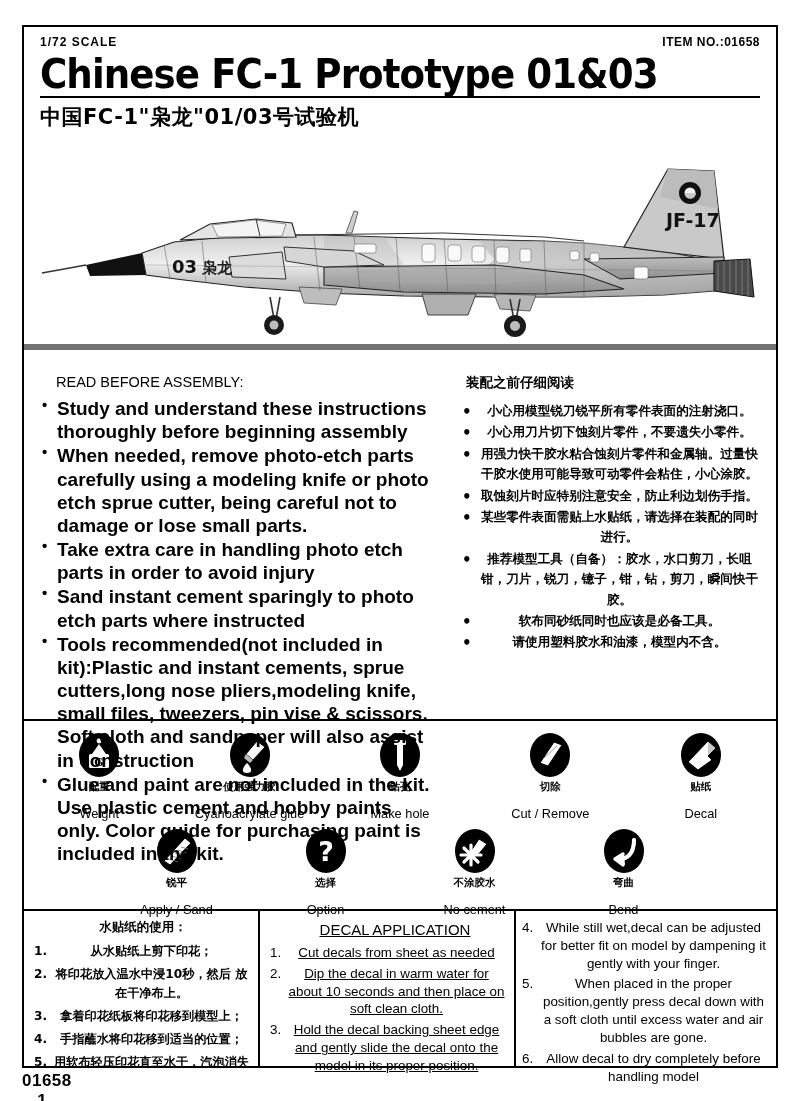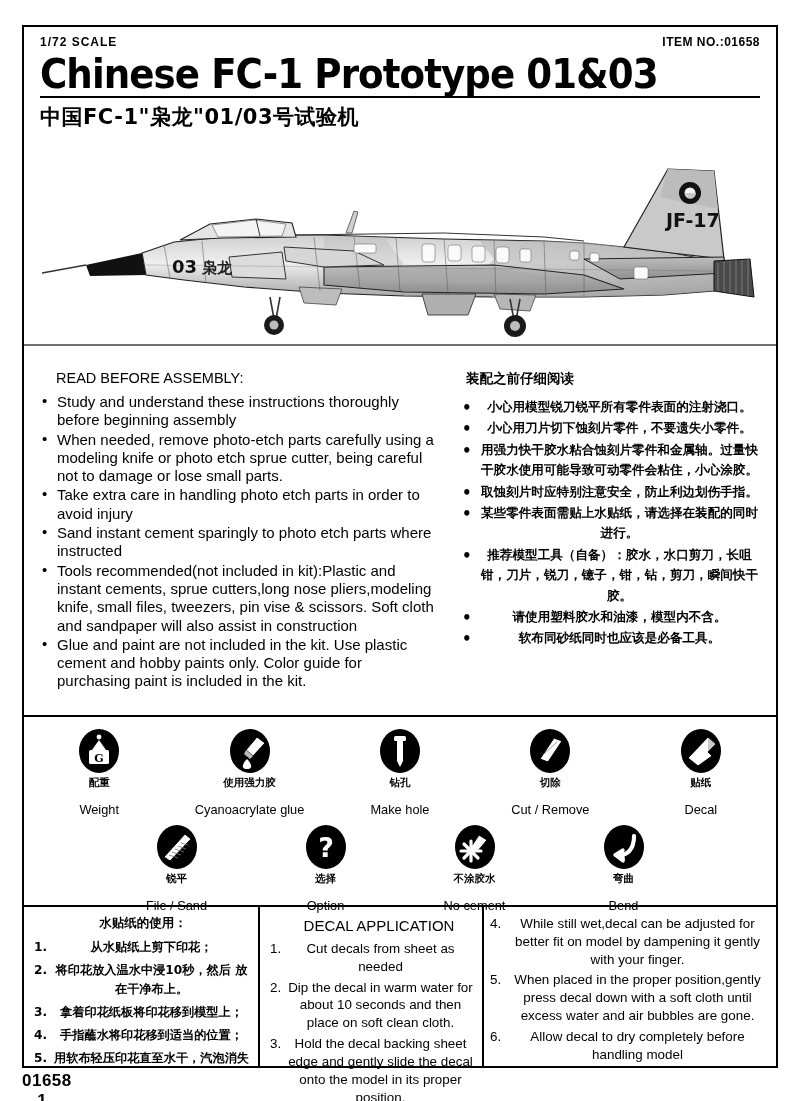--- a/index.html
+++ b/index.html
@@ -61,21 +61,21 @@
     font-weight: bold;
     font-size: 21px;
     letter-spacing: 0.5px;
     margin-bottom: 4px;
   }
 
   
   .aircraft-panel {
     position: relative;
     height: 205px;
-    border-bottom: 2px solid #737373;
+    border-bottom: 6px solid #737373;
     overflow: hidden;
   }
   .aircraft-panel svg { display: block; }
 
   
   .instructions {
     display: flex;
     border-bottom: 2px solid #000;
     padding: 22px 0 8px 0;
     flex: 0 0 auto;
@@ -113,22 +113,23 @@
     margin-bottom: 1px;
   }
   ul.bullets li::before {
     content: "\2022";
     position: absolute;
     left: 0;
     top: -1px;
     font-size: 15px;
   }
   .col-en li {
-    font-size: 15px;
+    font-size: 19px;
     line-height: 1.22;
+    font-weight: bold;
   }
   .col-cn li {
     font-family: "DejaVu Sans", sans-serif;
     font-size: 12.6px;
     font-weight: bold;
     line-height: 1.62;
     margin-bottom: 5px;
     text-align: center;
   }
   .col-cn li::before { top: 0px; }
@@ -175,21 +176,21 @@
     display: flex;
     flex: 1;
     min-height: 0;
     text-align: center;
   }
   .decal-col {
     box-sizing: border-box;
     padding: 8px 8px 6px 10px;
   }
   .decal-col.c1 { width: 236px; border-right: 2px solid #000; }
-  .decal-col.c2 { width: 224px; border-right: 2px solid #000; }
+  .decal-col.c2 { width: 256px; border-right: 2px solid #000; text-decoration: underline; }
   .decal-col.c3 { flex: 1; }
 
   .decal-title-cn {
     font-family: "DejaVu Sans", sans-serif;
     font-size: 12.5px;
     font-weight: bold;
     margin: 0 0 6px 2px;
   }
   .decal-title-en {
     font-size: 15px;
@@ -386,22 +387,22 @@
     </div>
     <div class="col-cn">
       <div class="block-title-cn">装配之前仔细阅读</div>
       <ul class="bullets">
         <li>小心用模型锐刀锐平所有零件表面的注射浇口。</li>
         <li>小心用刀片切下蚀刻片零件，不要遗失小零件。</li>
         <li>用强力快干胶水粘合蚀刻片零件和金属轴。过量快干胶水使用可能导致可动零件会粘住，小心涂胶。</li>
         <li>取蚀刻片时应特别注意安全，防止利边划伤手指。</li>
         <li>某些零件表面需贴上水贴纸，请选择在装配的同时进行。</li>
         <li>推荐模型工具（自备）：胶水，水口剪刀，长咀钳，刀片，锐刀，镱子，钳，钻，剪刀，瞬间快干胶。</li>
+        <li>软布同砂纸同时也应该是必备工具。</li>
         <li>请使用塑料胶水和油漆，模型内不含。</li>
-        <li>软布同砂纸同时也应该是必备工具。</li>
       </ul>
     </div>
   </div>
 
   <div class="icons-section">
 
     <div class="icon-row row1">
 
       <div class="icon-cell">
         <div class="icon-glyph">
@@ -479,21 +480,21 @@
             <g stroke="#777" stroke-width="0.8">
               <line x1="15" y1="31" x2="24" y2="34"></line>
               <line x1="18" y1="28" x2="27" y2="31"></line>
               <line x1="21" y1="25" x2="30" y2="28"></line>
               <line x1="24" y1="22" x2="32" y2="25"></line>
               <line x1="27" y1="19" x2="34" y2="21"></line>
             </g>
           </svg>
         </div>
         <div class="icon-cn">锐平</div>
-        <div class="icon-en">File / Sand</div>
+        <div class="icon-en">Apply / Sand</div>
       </div>
 
       <div class="icon-cell">
         <div class="icon-glyph">
           <svg width="46" height="46" viewBox="0 0 46 46">
             <ellipse cx="23" cy="23" rx="20" ry="22" fill="#000"></ellipse>
             <text x="23" y="33" font-family="DejaVu Sans, sans-serif" font-size="27" font-weight="bold" fill="#fff" text-anchor="middle">?</text>
           </svg>
         </div>
         <div class="icon-cn">选择</div>

